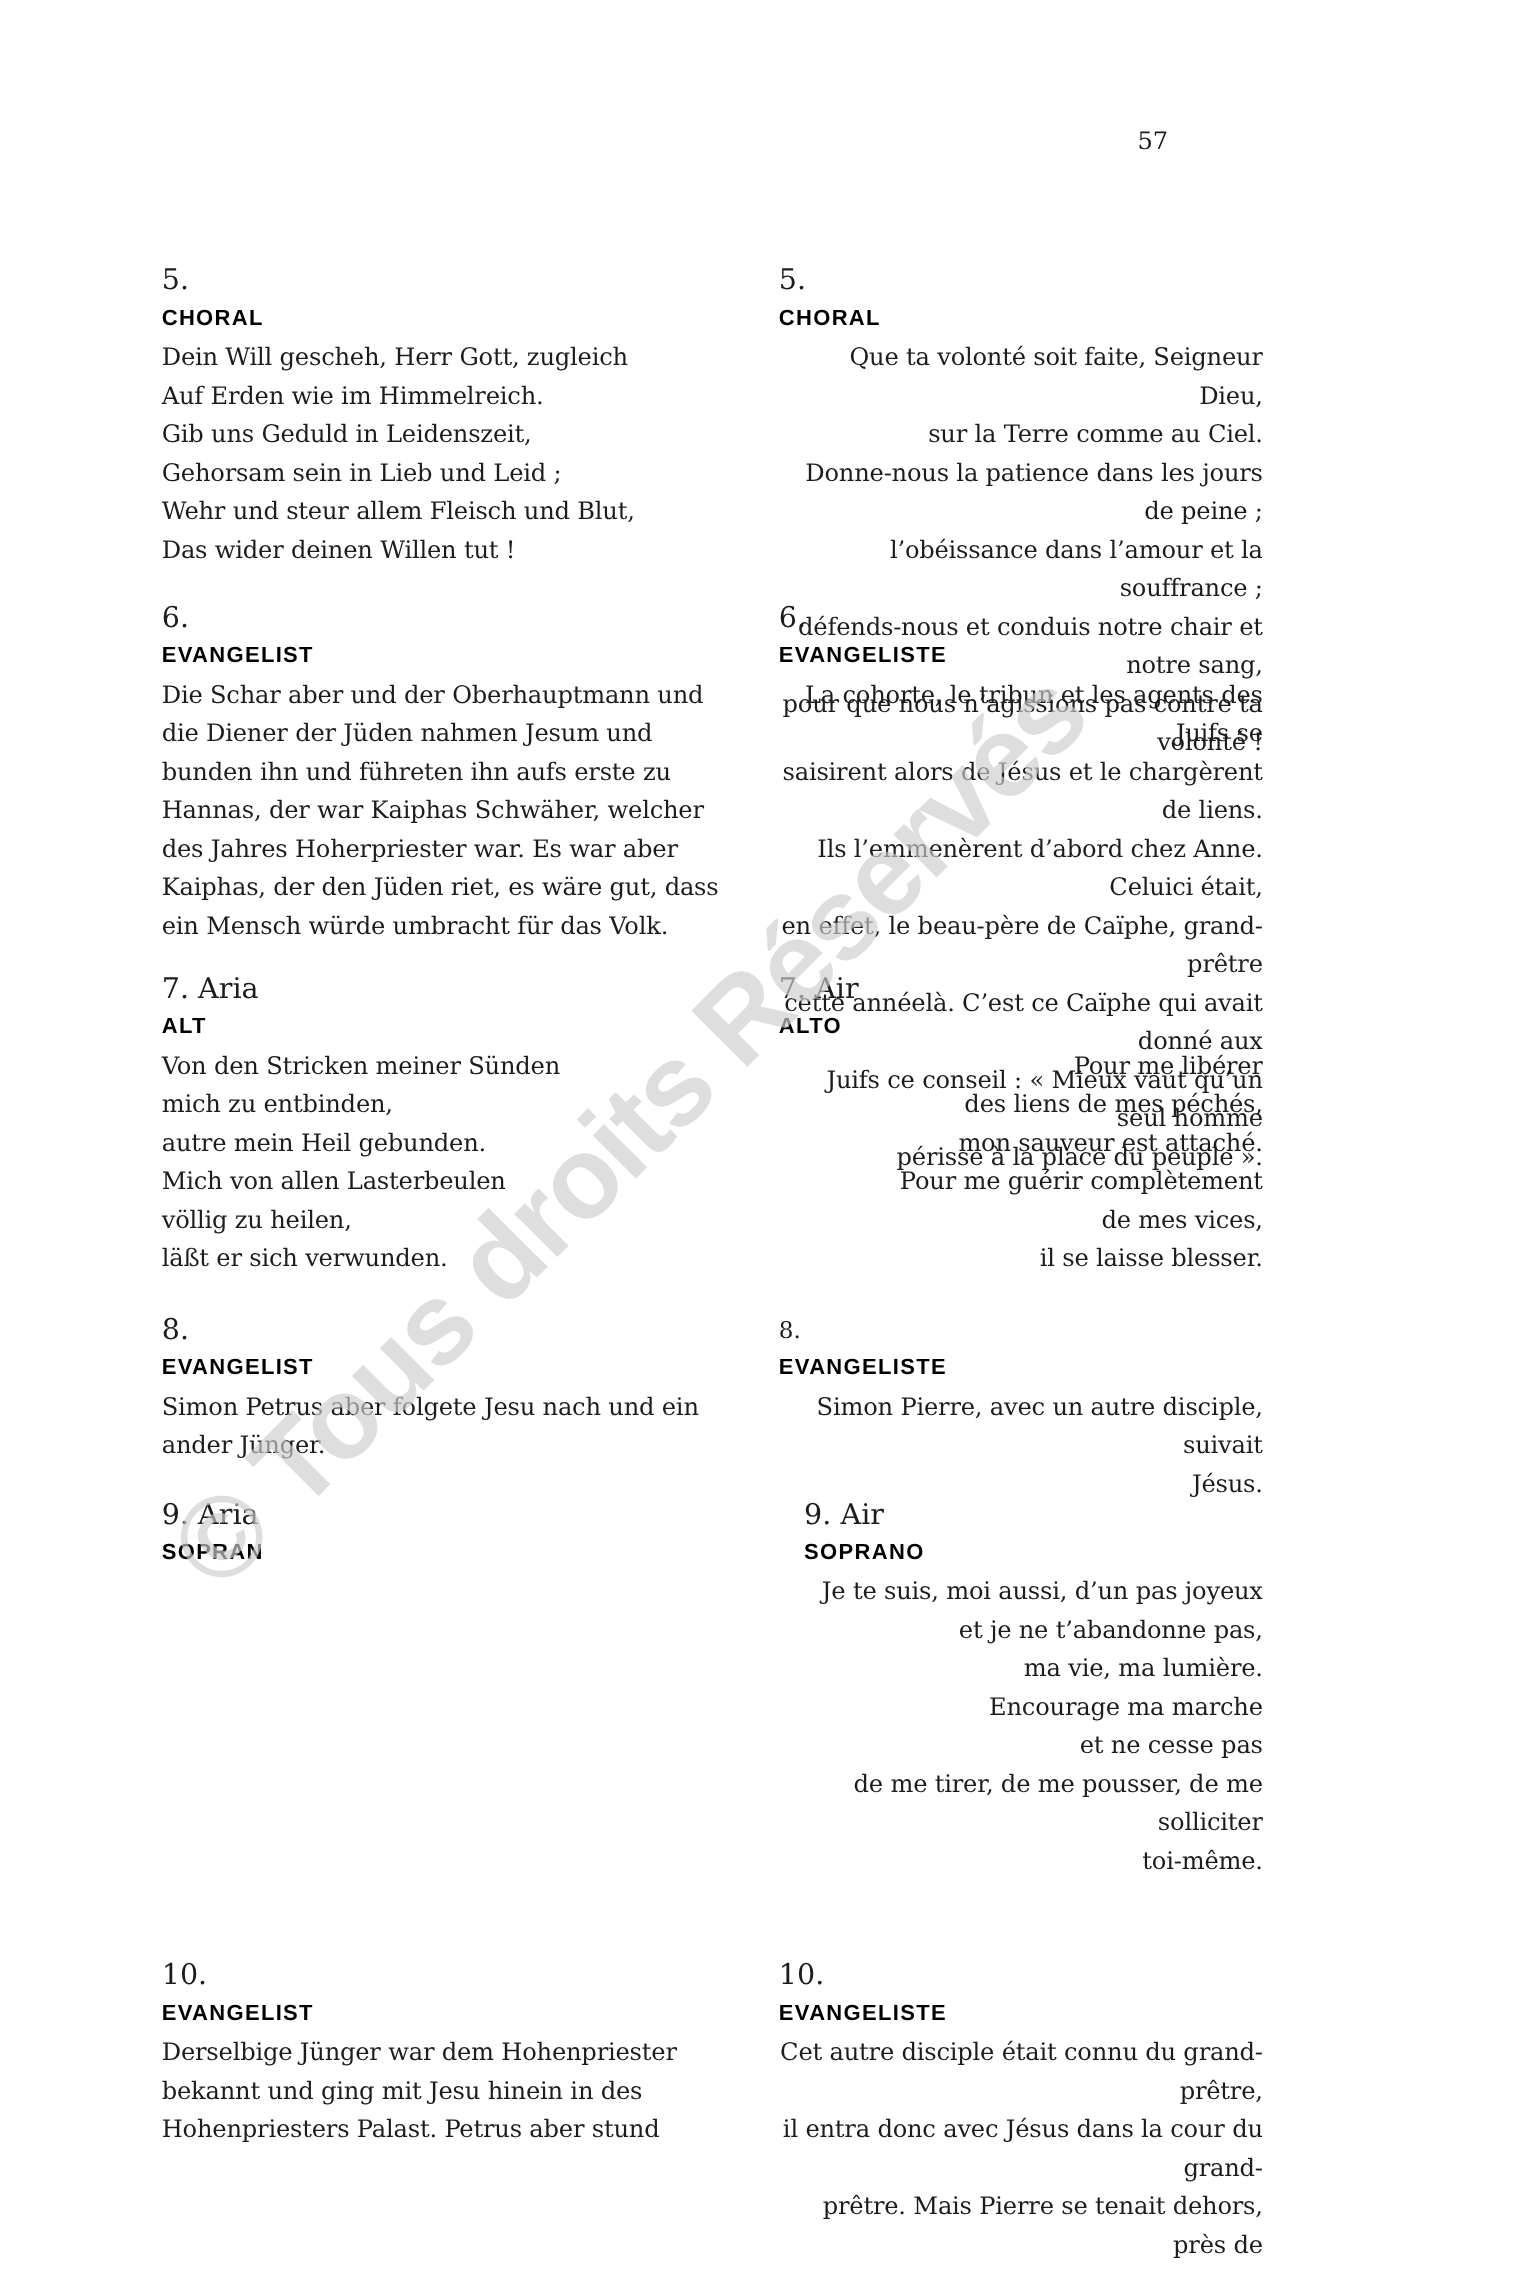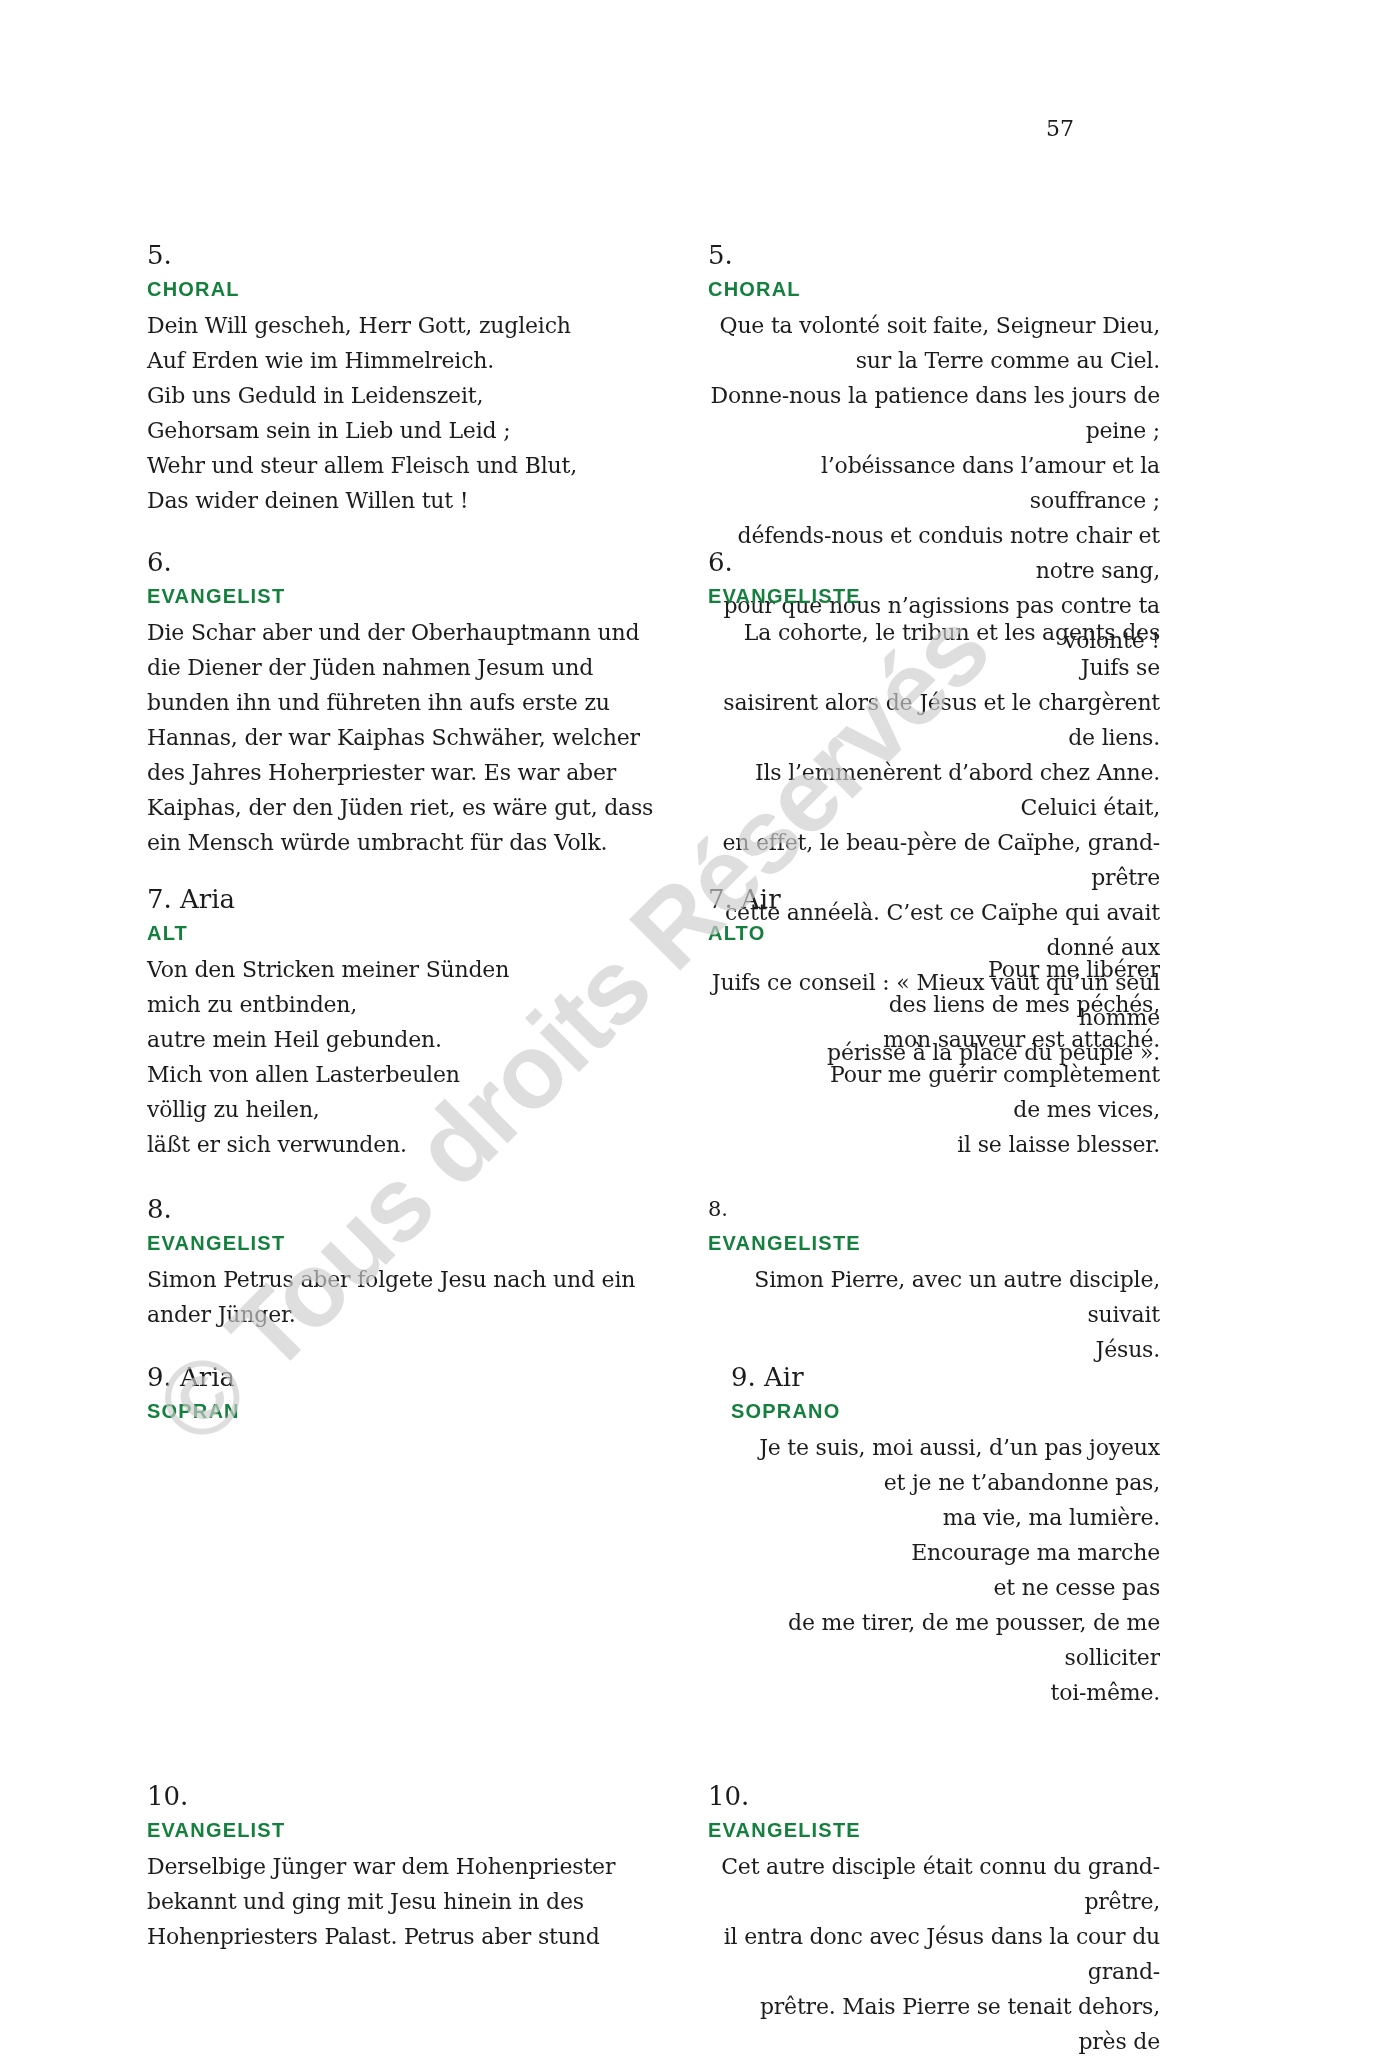--- a/index.html
+++ b/index.html
@@ -5,21 +5,20 @@
 <style>
   html, body { margin: 0; padding: 0; background: #ffffff; }
   .page {
     position: relative;
     width: 1148px;
     height: 2067px;
     background: #ffffff;
     font-family: "DejaVu Serif", serif;
     color: #1c1c1c;
     overflow: hidden;
-    padding-left: 12px;
   }
   .pageno {
     position: absolute;
     top: 116px;
     right: 86px;
     font-size: 22px;
     line-height: 26px;
   }
   .row {
     position: absolute;
@@ -39,21 +38,21 @@
     line-height: 34px;
     margin-bottom: 4px;
   }
   .sec-num.num-sm { font-size: 21px; }
   .sec-label {
     font-family: "Liberation Sans", sans-serif;
     font-weight: bold;
     font-size: 20px;
     line-height: 26px;
     letter-spacing: 1.2px;
-    color: #15803d;
+    color: #000000;
     margin-bottom: 6px;
   }
   .sec-text {
     font-size: 22px;
     line-height: 35px;
     white-space: pre-line;
     letter-spacing: -0.2px;
     max-width: 545px;
   }
   .col-fr .sec-text { max-width: 650px; text-align: right; }

